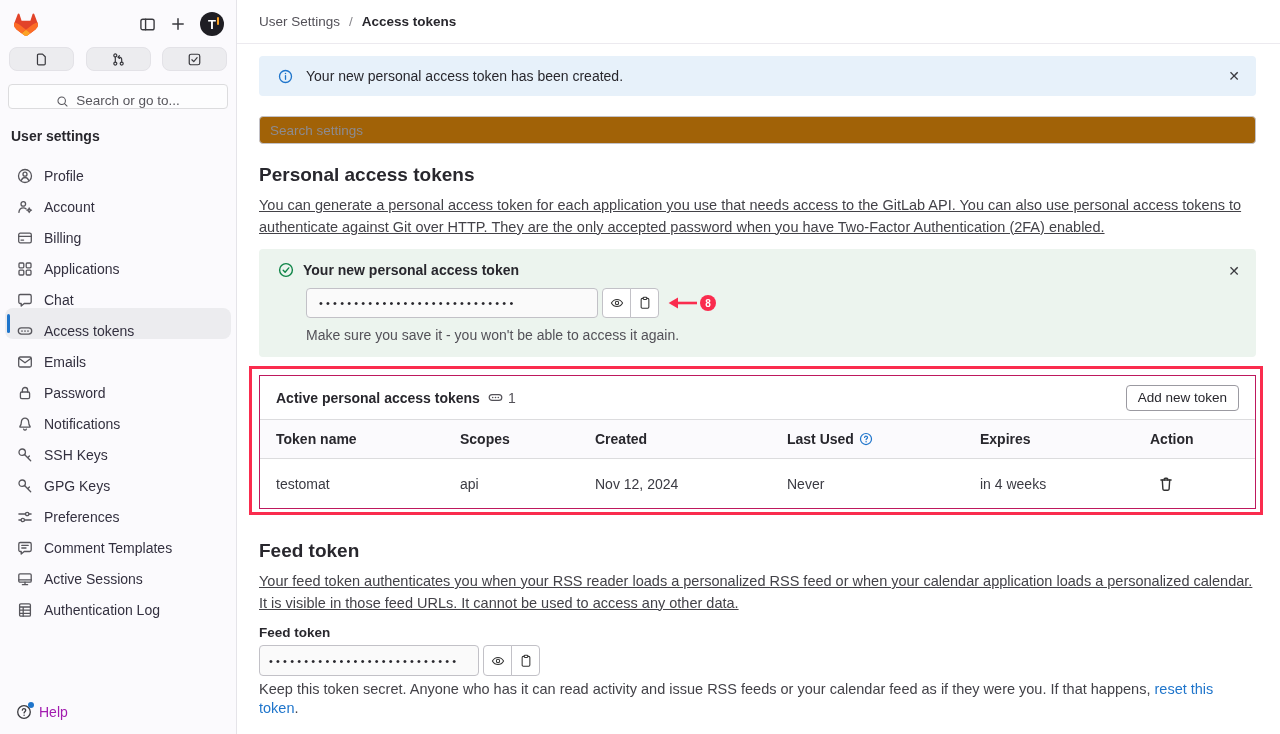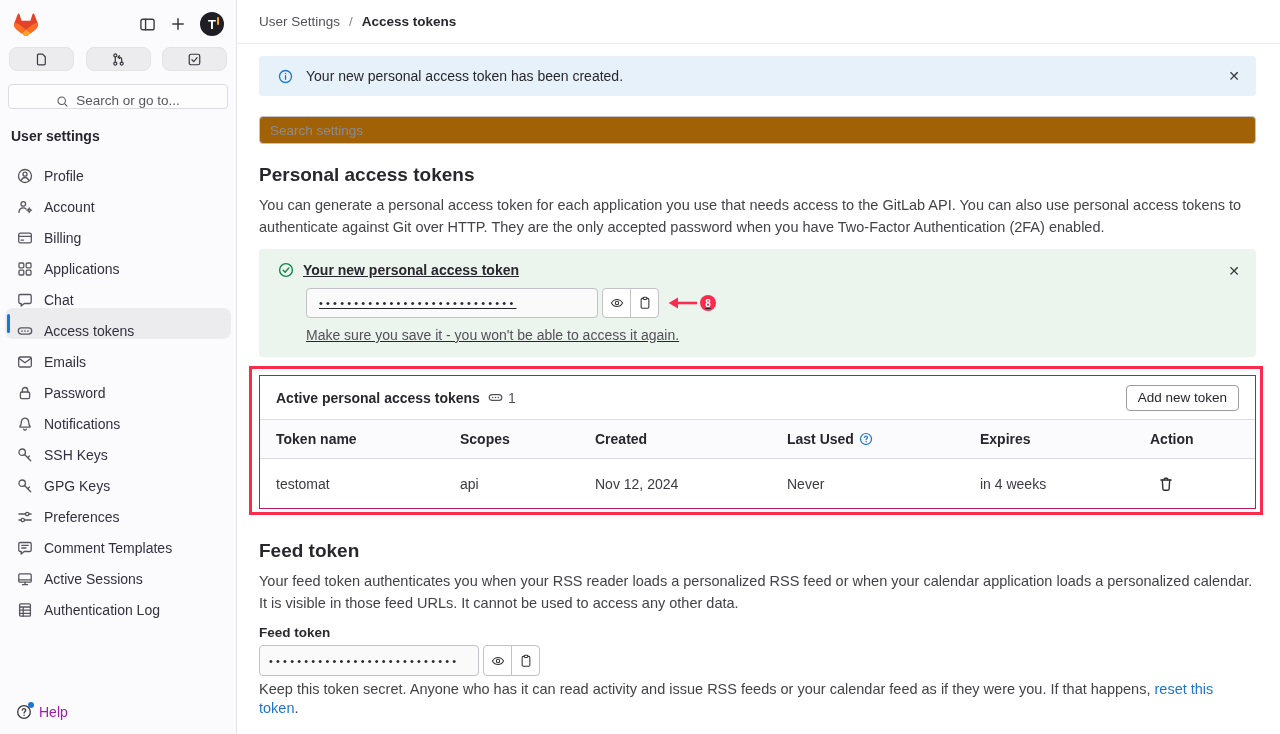--- a/index.html
+++ b/index.html
@@ -38,23 +38,23 @@
   .page { padding:12px 24px 0 22px; overflow:hidden; }
 
   .alert-info { display:flex; align-items:center; height:40px; background:#e7f1fa; border-radius:4px; padding:0 16px 0 19px; }
   .alert-info .txt { margin-left:13px; }
   .alert-close { margin-left:auto; background:none; border:none; font-size:14px; color:#3a3a3f; cursor:pointer; }
 
   .settings-search { margin-top:20px; width:100%; height:28px; border:1px solid #c2c1c7; border-radius:4px; padding:0 10px; font-size:13.5px; font-family:inherit; color:#28272d; background:#a16207; }
   .settings-search::placeholder { color:#8c8b91; }
 
   h1.sec { margin-top:18px; font-size:19px; font-weight:700; color:#28272d; line-height:26px; }
-  p.desc { margin-top:7px; font-size:14.5px; color:#434248; line-height:21.5px; }
-
-  .alert-success { margin-top:11px; background:#ecf4ee; border-radius:4px; padding:13px 16px 12px 19px; position:relative;text-decoration:underline; }
+  p.desc { margin-top:7px; font-size:14.5px; color:#434248; line-height:21.5px;text-decoration:underline; }
+
+  .alert-success { margin-top:11px; background:#ecf4ee; border-radius:4px; padding:13px 16px 12px 19px; position:relative; }
   .as-row1 { display:flex; align-items:center; }
   .as-title { margin-left:9px; font-weight:700; }
   .as-close { position:absolute; right:16px; top:14px; background:none; border:none; font-size:14px; color:#3a3a3f; cursor:pointer; }
   .as-row2 { display:flex; align-items:center; margin:10px 0 0 28px; }
   .token-box { width:292px; height:30px; background:#fafafa; border:1px solid #c2c1c7; border-radius:4px; display:flex; align-items:center; padding-left:12px; overflow:hidden; }
   .dots { font-size:11px; letter-spacing:3.2px; color:#28272d; white-space:nowrap; }
   .btn-group { display:flex; margin-left:4px; }
   .sq-btn { width:29px; height:30px; background:#fff; border:1px solid #c2c1c7; display:flex; align-items:center; justify-content:center; color:#333; cursor:pointer; }
   .sq-btn:first-child { border-radius:4px 0 0 4px; }
   .sq-btn:last-child { border-radius:0 4px 4px 0; margin-left:-1px; }

